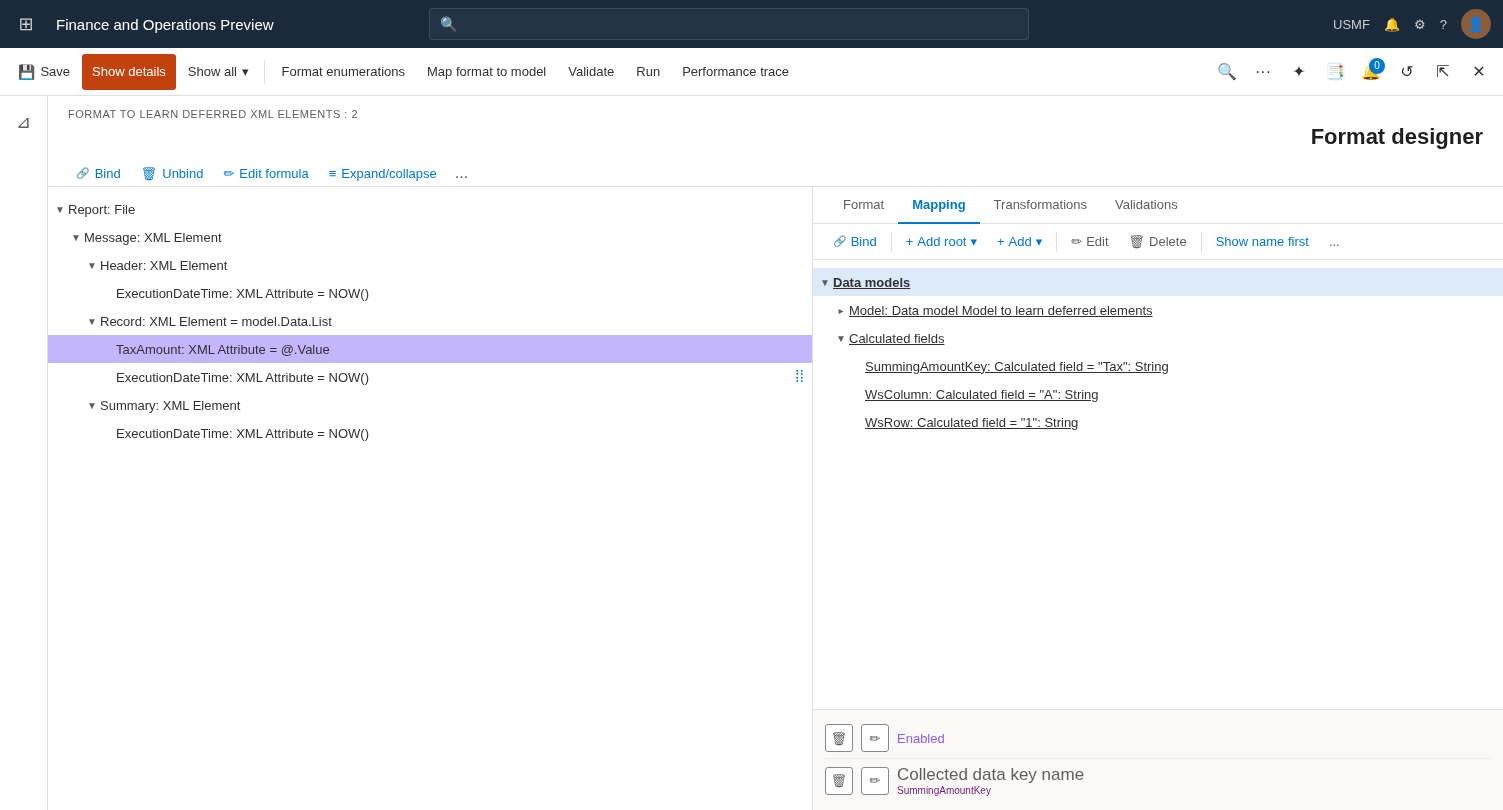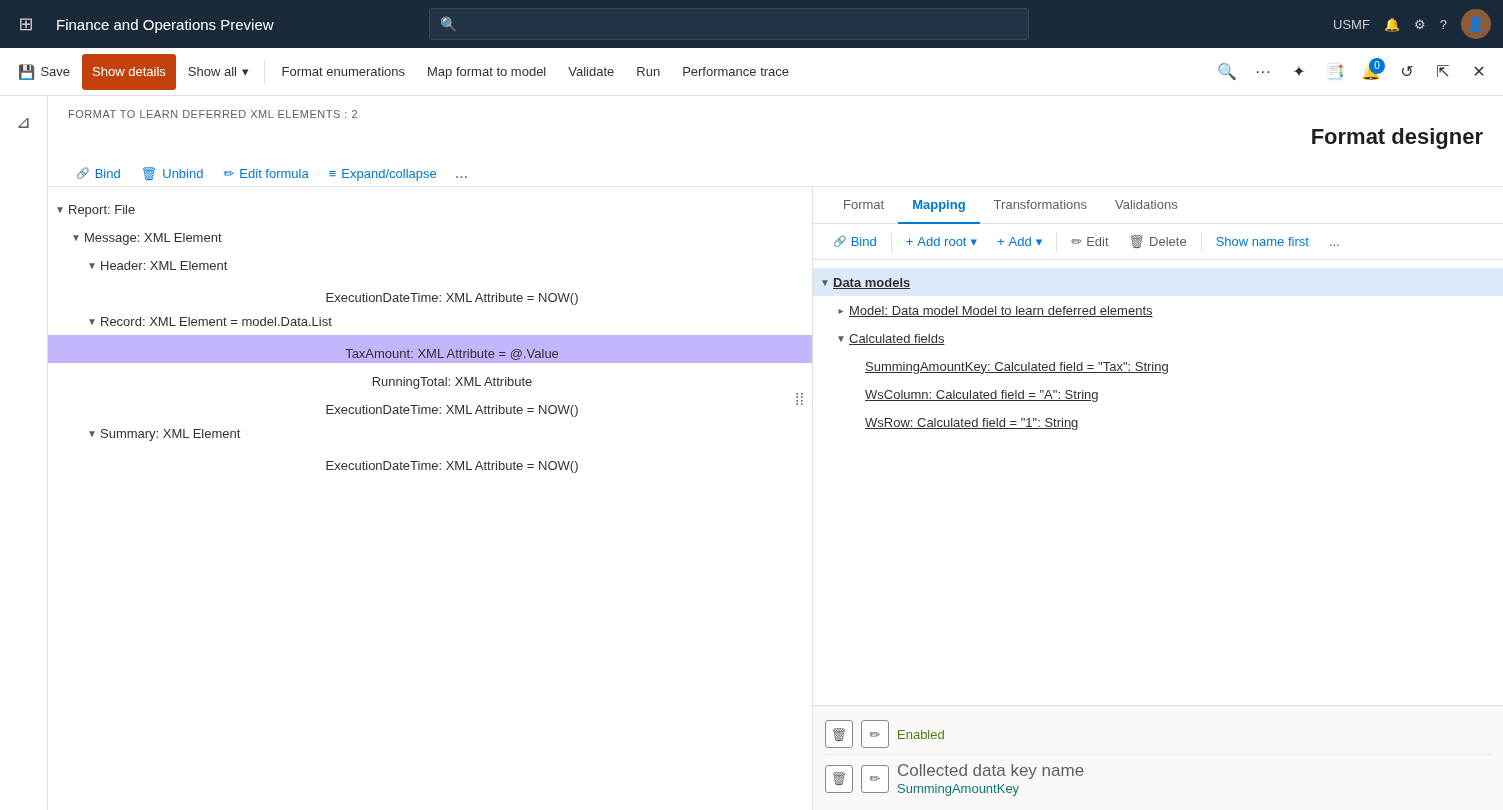--- a/index.html
+++ b/index.html
@@ -243,21 +243,21 @@
     }
     .tree-item .label {
       font-size: 13px;
       color: #323130;
     }
 
     
     .indent-0 { padding-left: 4px; }
     .indent-1 { padding-left: 20px; }
     .indent-2 { padding-left: 36px; }
-    .indent-3 { padding-left: 52px; flex-direction: column; }
+    .indent-3 { padding-left: 52px; }
 
     
     .mapping-toolbar {
       display: flex;
       align-items: center;
       gap: 4px;
       padding: 6px 12px;
       border-bottom: 1px solid #e0e0e0;
       background: #fff;
     }
@@ -321,22 +321,22 @@
     .icon-btn-sm {
       width: 28px; height: 28px;
       border: 1px solid #8a8886;
       background: #fff;
       border-radius: 3px;
       cursor: pointer;
       display: flex; align-items: center; justify-content: center;
       font-size: 13px; color: #605e5c;
     }
     .prop-label { font-size: 17px; color: #605e5c; }
-    .prop-value { font-size: 13px; color: #0f766e; font-weight: 500; }
-    .status-enabled { color: #4d7c0f; font-size: 13px; }
+    .prop-value { font-size: 10px; color: #701a75; font-weight: 500; }
+    .status-enabled { color: #8b5cf6; font-size: 13px; }
 
     
     ::-webkit-scrollbar { width: 6px; }
     ::-webkit-scrollbar-track { background: #f1f1f1; }
     ::-webkit-scrollbar-thumb { background: #c8c6c4; border-radius: 3px; }
   </style>
 </head>
 <body>
 
 <div class="topbar">
@@ -463,24 +463,20 @@
           <div class="tree-item indent-2">
             <span class="expander">▼</span>
             <span class="label">Record: XML Element = model.Data.List</span>
           </div>
 
           <div class="tree-item indent-3 selected">
             <span class="expander">&nbsp;</span>
             <span class="label">TaxAmount: XML Attribute = @.Value</span>
           </div>
 
-          <div class="tree-item indent-3">
-            <span class="expander">&nbsp;</span>
-            <span class="label">RunningTotal: XML Attribute</span>
-          </div>
 
           <div class="tree-item indent-3" style="position:relative;">
             <span class="expander">&nbsp;</span>
             <span class="label">ExecutionDateTime: XML Attribute = NOW()</span>
             <span style="position:absolute;right:8px;color:#0078d4;font-size:16px;">⁞⁞</span>
           </div>
 
           <div class="tree-item indent-2">
             <span class="expander">▼</span>
             <span class="label">Summary: XML Element</span>

